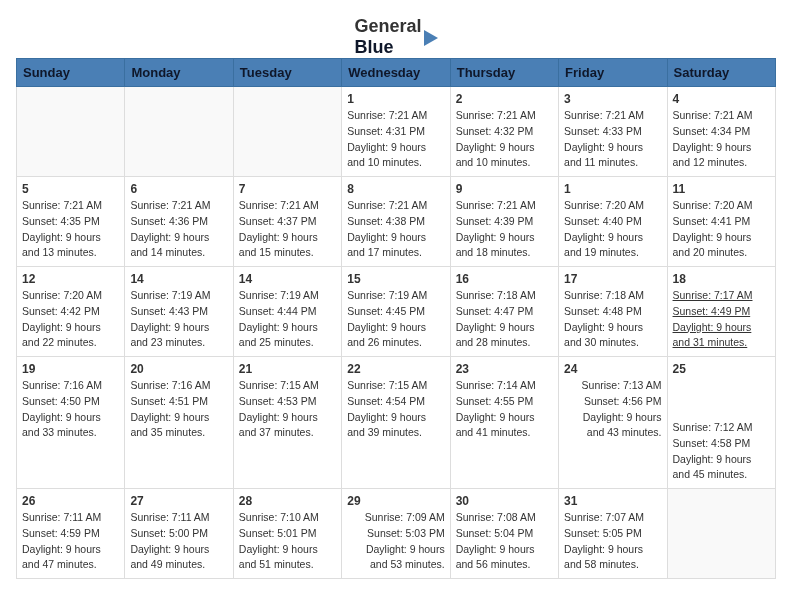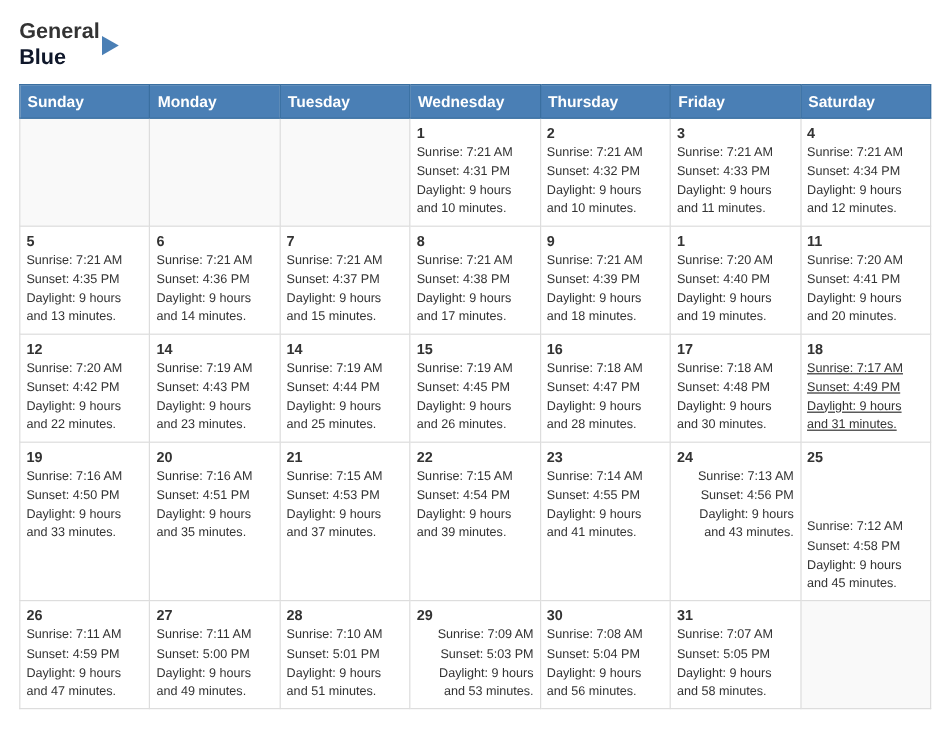--- a/index.html
+++ b/index.html
@@ -5,23 +5,22 @@
     * { box-sizing: border-box; margin: 0; padding: 0; }
     body {
       font-family: Arial, sans-serif;
       background: #fff;
       width: 792px;
       min-height: 612px;
       padding: 16px;
     }
     .header {
       display: flex;
-      justify-content: flex-start;
+      justify-content: center;
       align-items: flex-start;
-      margin-bottom: 12px;
     }
     .logo {
       display: flex;
       align-items: center;
       gap: 4px;
     }
     .logo-arrow {
       width: 0;
       height: 0;
       border-left: 14px solid #4a7fb5;
@@ -43,21 +42,21 @@
       font-weight: normal;
       color: #444;
     }
     .calendar {
       width: 100%;
       border-collapse: collapse;
       border: 1px solid #ccc;
     }
     .calendar th {
       background-color: #4a7fb5;
-      color: #ffffff;
+      color: #0f172a;
       text-align: left;
       padding: 6px 6px;
       font-size: 13px;
       border: 1px solid #3a6fa0;
     }
     .calendar td {
       vertical-align: top;
       padding: 5px 5px;
       font-size: 10.5px;
       color: #333;

